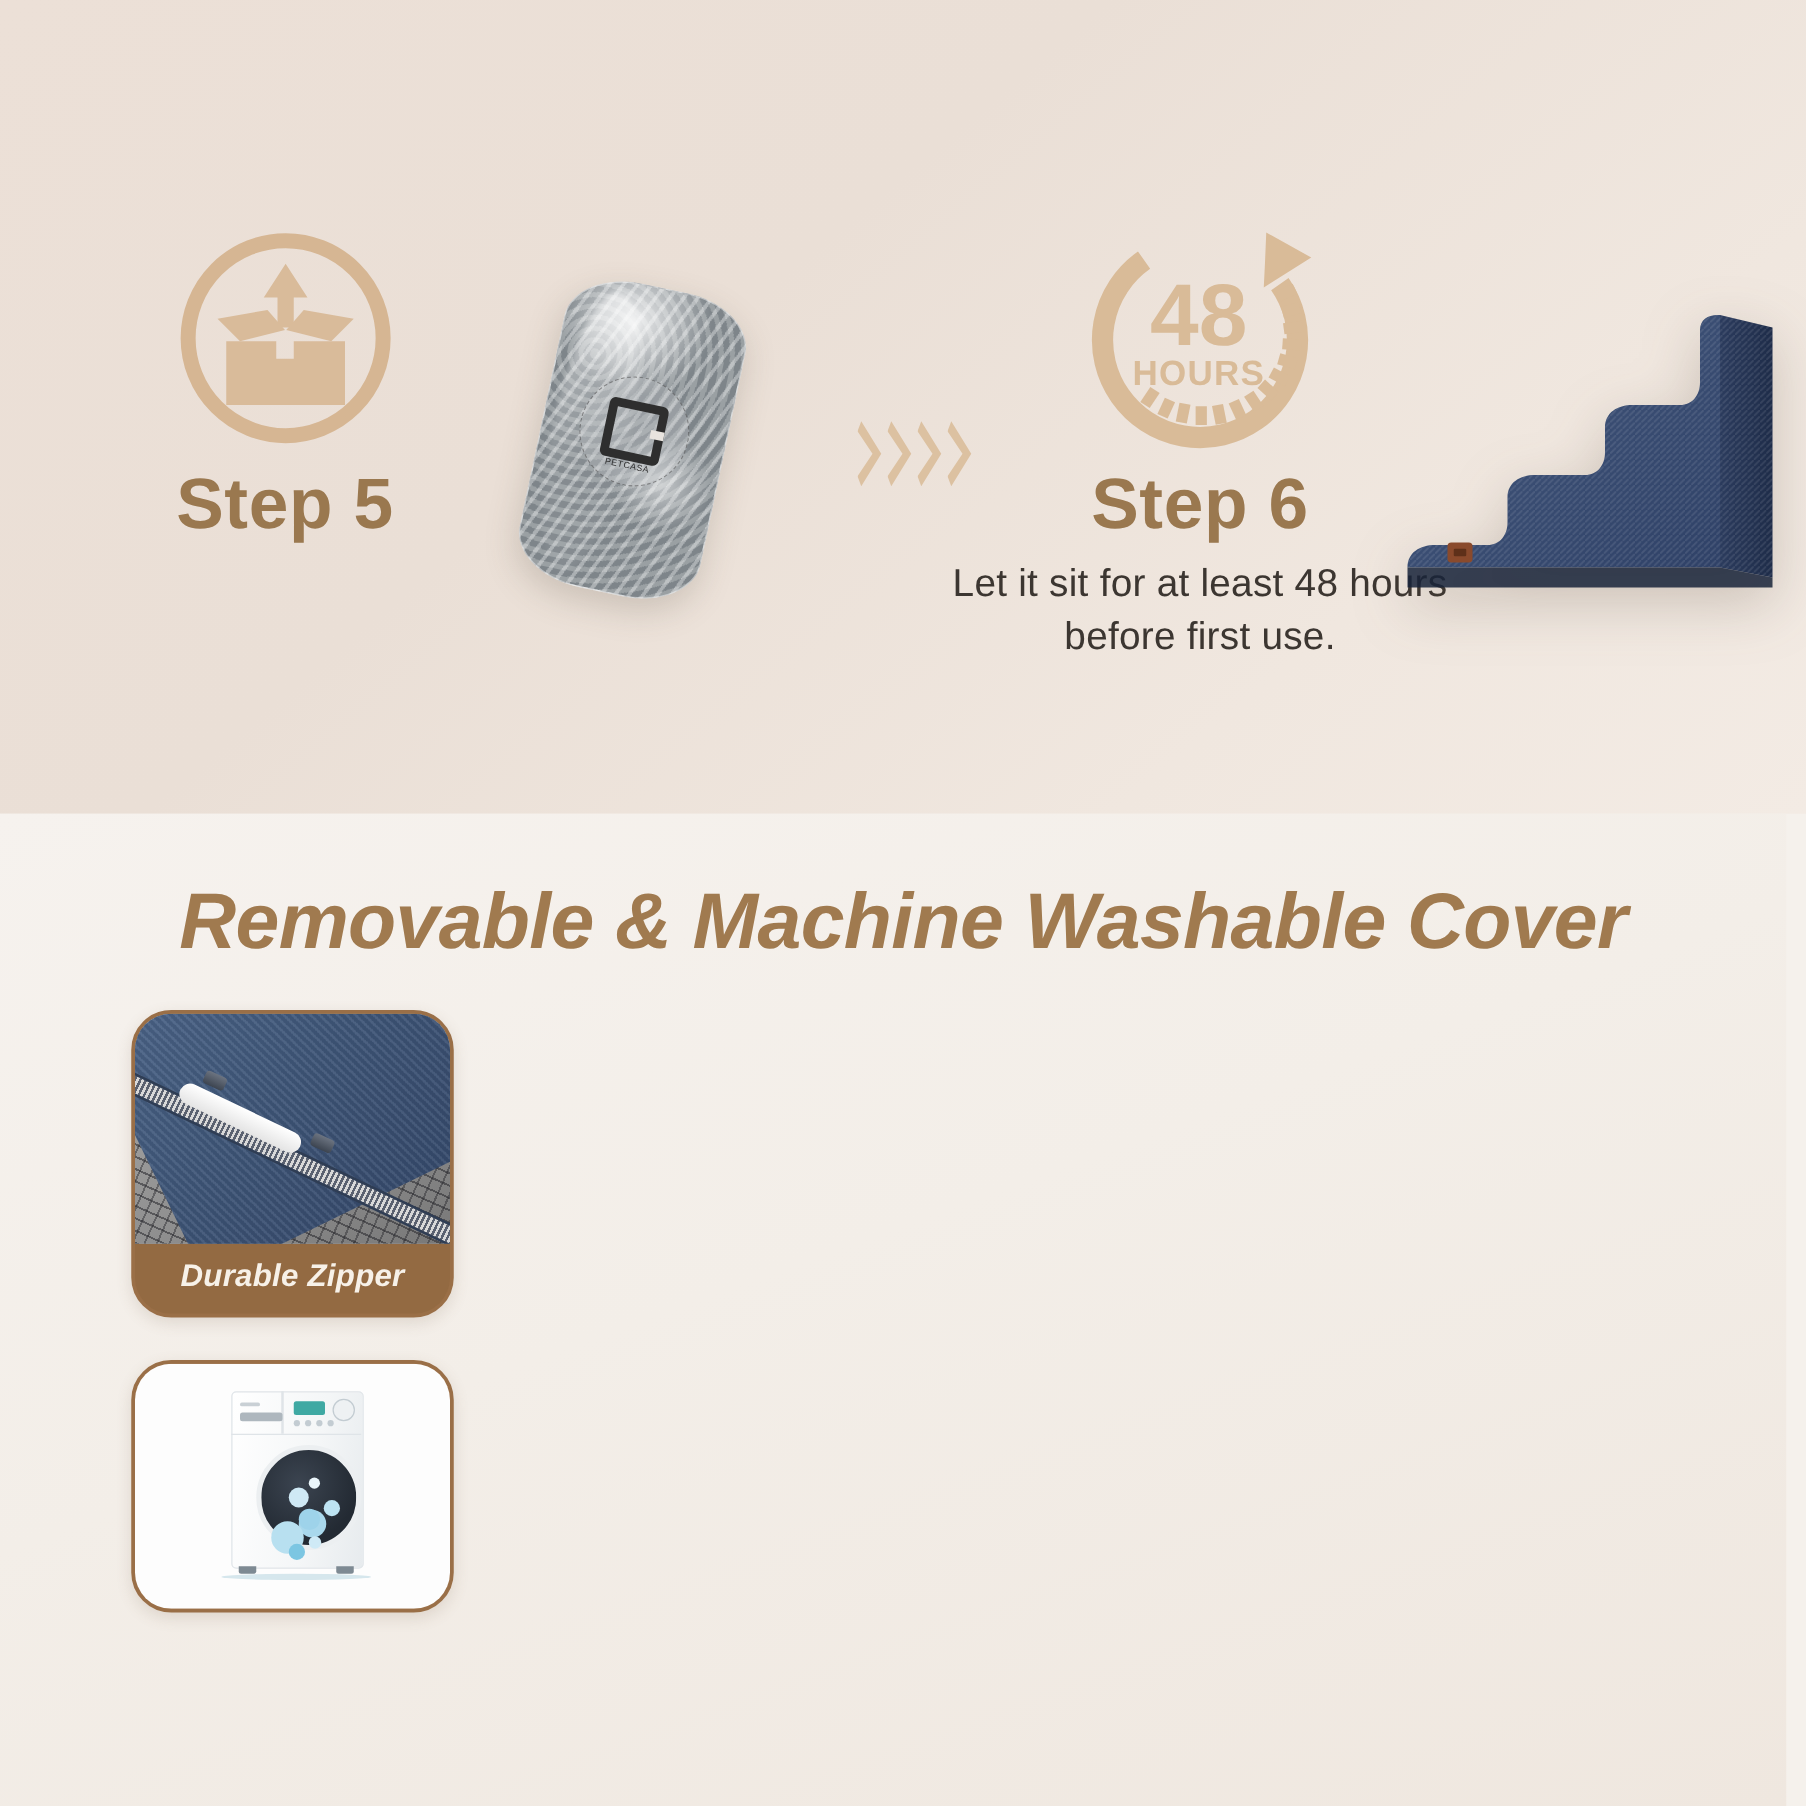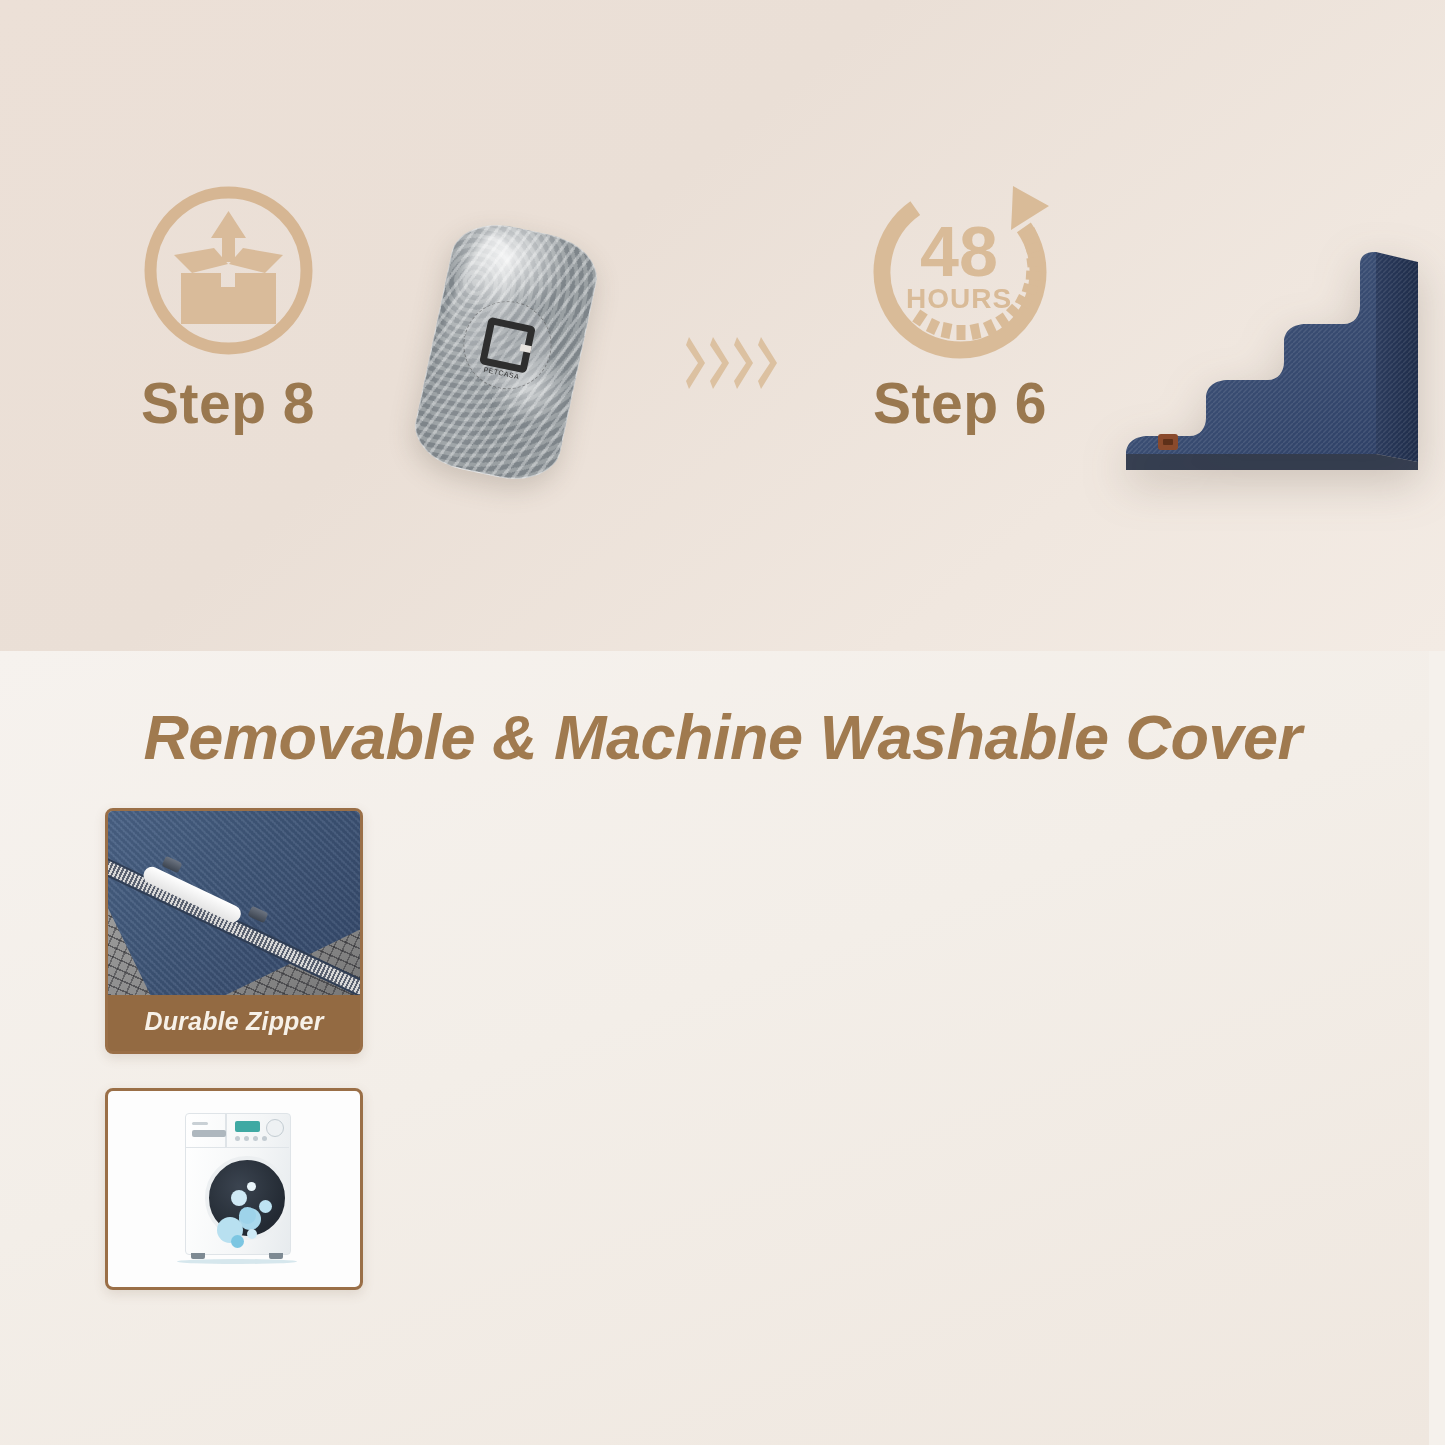--- a/index.html
+++ b/index.html
@@ -81,21 +81,21 @@
     font-style:italic;
   }
   .section-heading{
     position:absolute;left:0;top:50px;width:1445px;text-align:center;
     font-size:63px;font-weight:bold;color:#a07a4f;letter-spacing:-.5px;
     white-space:nowrap;
   }
 
   .cards{position:absolute;left:105px;top:157px;width:252px;}
   .feature-card{
-    width:252px;border-radius:8px;overflow:hidden;
+    width:252px;border-radius:32px;overflow:hidden;
     border:3px solid #9a6f47;background:#9a6f47;
     box-shadow:0 4px 12px rgba(120,95,70,.16);
     margin-bottom:34px;
   }
   .card-media{width:100%;height:184px;overflow:hidden;position:relative;background:#fff;}
   .card-label{
     background:#936a42;color:#f7f1e8;text-align:center;
     font-size:25px;font-weight:bold;padding:12px 4px 14px;line-height:1.18;
     letter-spacing:.2px;
   }
@@ -173,21 +173,21 @@
         <svg width="185" height="185" viewBox="0 0 185 185" aria-hidden="true">
           <circle cx="92.5" cy="92.5" r="78" fill="none" stroke="#d6b693" stroke-width="12"></circle>
           <g fill="#d9bb9a">
             <path d="M92.5 33 L110 60 L99 60 L99 84 L86 84 L86 60 L75 60 Z"></path>
             <path d="M38 77 L78 70 L92 86 L56 95 Z"></path>
             <path d="M147 77 L107 70 L93 86 L129 95 Z"></path>
             <path d="M45 95 L85 95 L85 109 L99 109 L99 95 L140 95 L140 146 L45 146 Z"></path>
           </g>
         </svg>
       </div>
-      <div class="step-title">Step 8</div>
+      <div class="step-title">Step 5</div>
     </div>
 
     <div class="vac-pack">
       <div class="vac-body"></div>
       <div class="vac-sheen"></div>
       <div class="vac-label">
         <div class="vac-logo"></div>
         <span class="vac-logo-text">PETCASA</span>
       </div>
     </div>
@@ -237,20 +237,21 @@
             <line x1="82" y1="162" x2="85" y2="147"></line>
             <line x1="67" y1="157" x2="73" y2="144"></line>
             <line x1="53" y1="148" x2="61" y2="136"></line>
           </g>
 
           <text x="96" y="100" text-anchor="middle" font-family="Liberation Sans, sans-serif" font-size="70" font-weight="bold" fill="#d9bb98">48</text>
           <text x="96" y="132" text-anchor="middle" font-family="Liberation Sans, sans-serif" font-size="28" font-weight="bold" letter-spacing="1" fill="#d9bb98">HOURS</text>
         </svg>
       </div>
       <div class="step-title">Step 6</div>
+      <div class="step-desc">Let it sit for at least 48 hours before first use.</div>
     </div>
 
     <div class="pet-stair">
       <svg width="312" height="230" viewBox="0 0 312 230" aria-hidden="true">
         <defs>
           <linearGradient id="navyTop" x1="0" y1="0" x2="1" y2="1">
             <stop offset="0%" stop-color="#44597e"></stop>
               <stop offset="100%" stop-color="#2f4167"></stop>
           </linearGradient>
           <linearGradient id="navySide" x1="0" y1="0" x2="1" y2="0">

